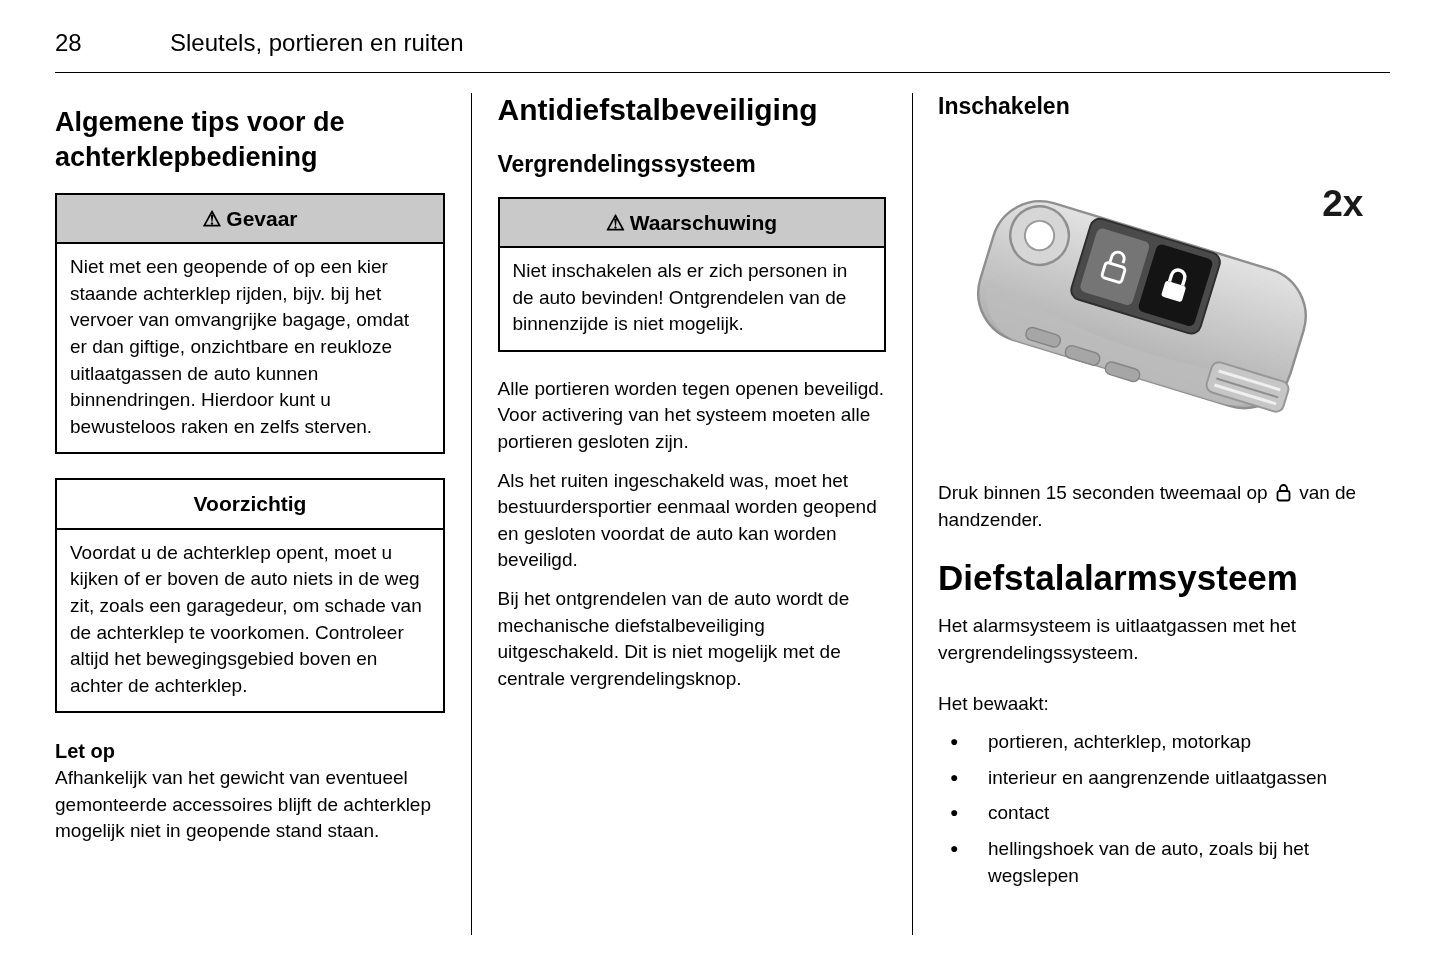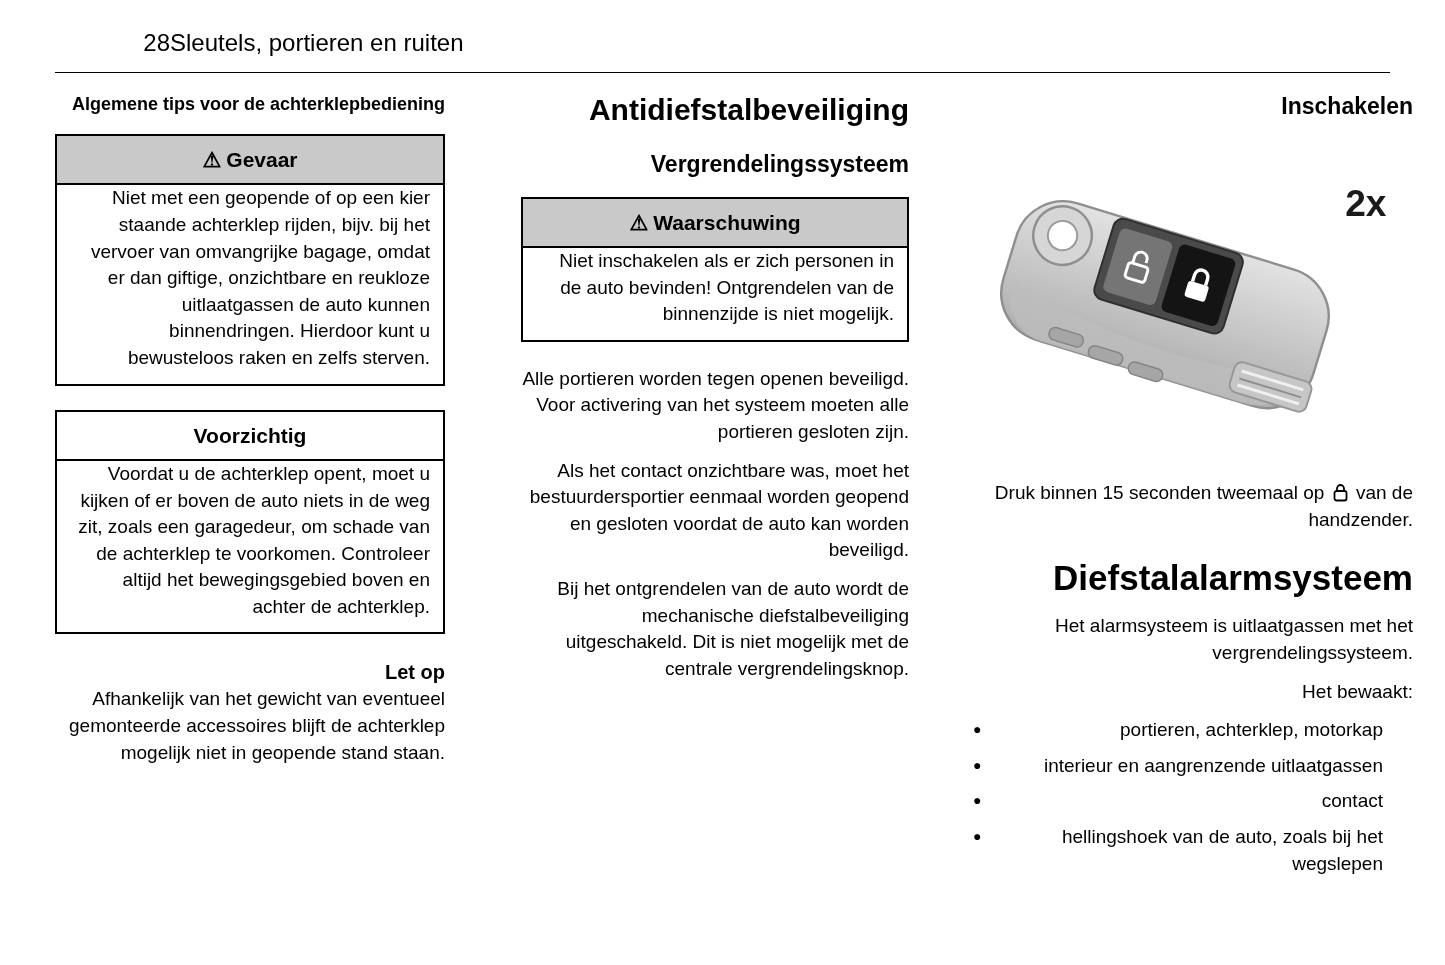--- a/index.html
+++ b/index.html
@@ -5,69 +5,69 @@
   * { box-sizing: border-box; margin: 0; padding: 0; }
   html, body { background: #fff; }
   body {
     width: 1445px; height: 965px;
     color: #000;
     font-family: "Liberation Sans", sans-serif;
     font-size: 19px;
     line-height: 1.4;
     overflow: hidden;
   }
-  .page { padding: 26px 55px 0 55px; text-align: right; }
+  .page { padding: 26px 55px 0 55px; }
 
   
   .header {
     display: flex; align-items: baseline;
     border-bottom: 1.5px solid #000;
     padding-bottom: 12px;
     font-size: 24px;
   }
   .page-number { min-width: 115px; }
 
   
   .columns { display: flex; margin-top: 20px; min-height: 842px; align-items: stretch; }
   .vdiv { width: 1px; background: #000; margin: 0 26px; }
   .col1 { width: 390px; flex: 0 0 390px; }
-  .col2 { width: 388px; flex: 0 0 388px; margin-left: 24px; }
+  .col2 { width: 388px; flex: 0 0 388px; }
   .col3 { flex: 1; }
 
   .h-xl { font-size: 30px; font-weight: bold; line-height: 1.15; margin-bottom: 24px; }
   .h-lg { font-size: 23px; font-weight: bold; line-height: 1.2; margin-bottom: 18px; }
   .h-md { font-size: 35px; font-weight: bold; line-height: 1.2; }
-  .col1-heading { font-size: 18px; font-weight: bold; line-height: 1.3; margin-bottom: 18px; }
+  .col1-heading { font-size: 27px; font-weight: bold; line-height: 1.3; margin-bottom: 18px; margin-top: 12px; }
 
   
   .warnbox { border: 2px solid #000; margin-bottom: 24px; }
   .warnbox-head {
     display: flex; justify-content: center; align-items: center; gap: 5px;
     font-weight: bold; font-size: 21px;
     padding: 9px 8px;
     border-bottom: 2px solid #000;
   }
   .warnbox-head.gray { background: #c9c9c9; }
-  .warnbox-body { padding: 0 13px 12px 13px; }
+  .warnbox-body { padding: 10px 13px 12px 13px; }
   .warn-triangle { font-weight: bold; }
 
   .note-title { font-weight: bold; margin-top: 16px; font-size: 20px; }
 
   .para { margin-bottom: 12px; }
 
   
   .figure { width: 452px; height: 332px; margin: 6px 0 10px 0; position: relative; }
   .figure svg { width: 100%; height: 100%; display: block; }
 
   .press-line { margin-top: 10px; }
   .inline-lock { display: inline-block; vertical-align: -3px; margin: 0 3px; }
 
   .alarm-heading { margin-top: 24px; }
   .alarm-intro { margin-top: 14px; }
-  .monitors-label { margin-top: 12px; }
+  .monitors-label { margin-top: 24px; }
 
   ul.bullets { list-style: none; margin-top: 12px; }
   ul.bullets li {
     position: relative;
     padding-left: 50px;
     padding-right: 30px;
     margin-bottom: 9px;
   }
   ul.bullets li::before {
     content: "●";
@@ -118,21 +118,21 @@
 
       <div class="warnbox">
         <div class="warnbox-head gray">
           <span class="warn-triangle">⚠</span>
           <span>Waarschuwing</span>
         </div>
         <div class="warnbox-body">Niet inschakelen als er zich personen in de auto bevinden! Ontgrendelen van de binnenzijde is niet mogelijk.</div>
       </div>
 
       <p class="para">Alle portieren worden tegen openen beveiligd. Voor activering van het systeem moeten alle portieren gesloten zijn.</p>
-      <p class="para">Als het contact onzichtbare was, moet het bestuurdersportier eenmaal worden geopend en gesloten voordat de auto kan worden beveiligd.</p>
+      <p class="para">Als het ruiten ingeschakeld was, moet het bestuurdersportier eenmaal worden geopend en gesloten voordat de auto kan worden beveiligd.</p>
       <p class="para">Bij het ontgrendelen van de auto wordt de mechanische diefstalbeveiliging uitgeschakeld. Dit is niet mogelijk met de centrale vergrendelingsknop.</p>
     </div>
 
     <div class="vdiv"></div>
 
     <div class="col col3">
       <div class="h-lg">Inschakelen</div>
 
       <div class="figure">
         <svg viewBox="0 0 452 340" xmlns="http://www.w3.org/2000/svg">

